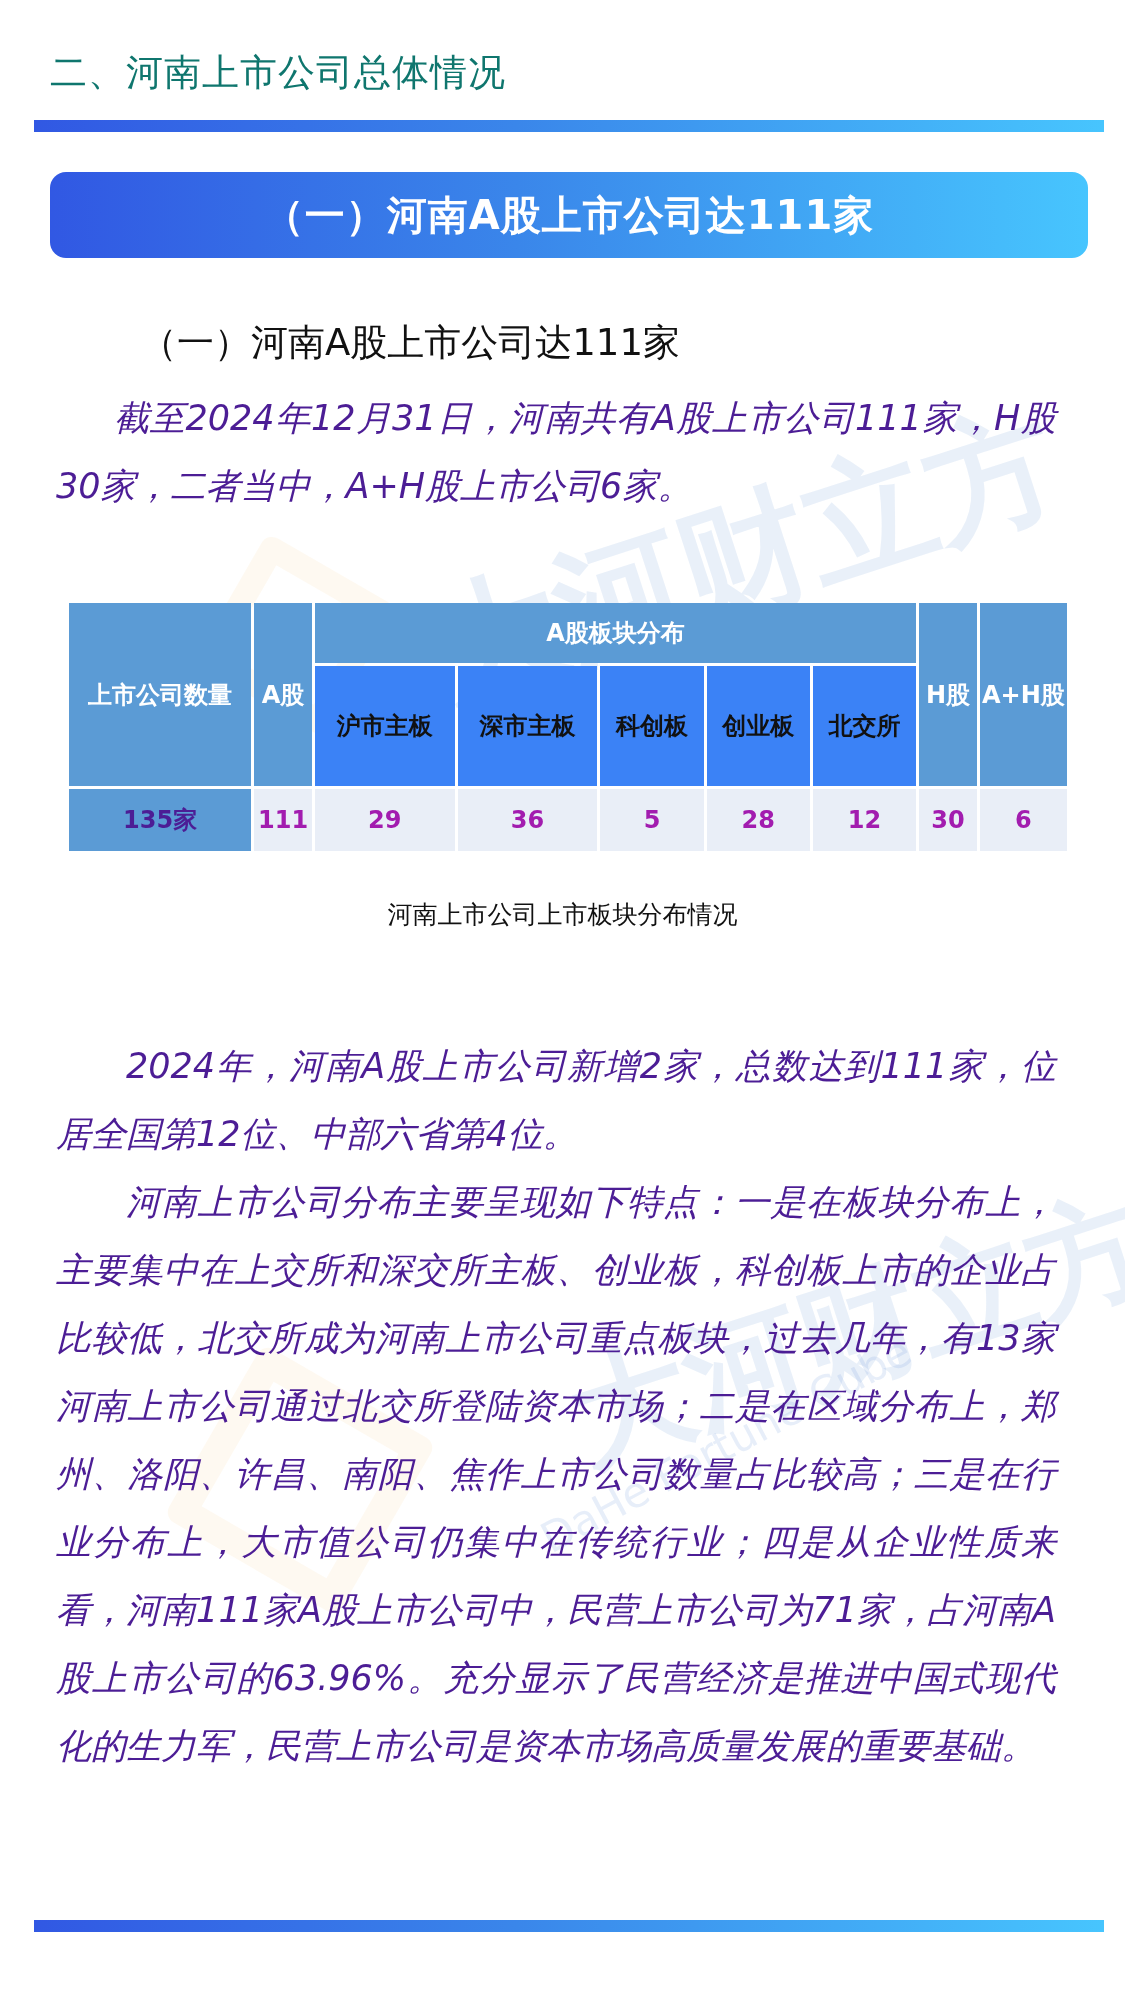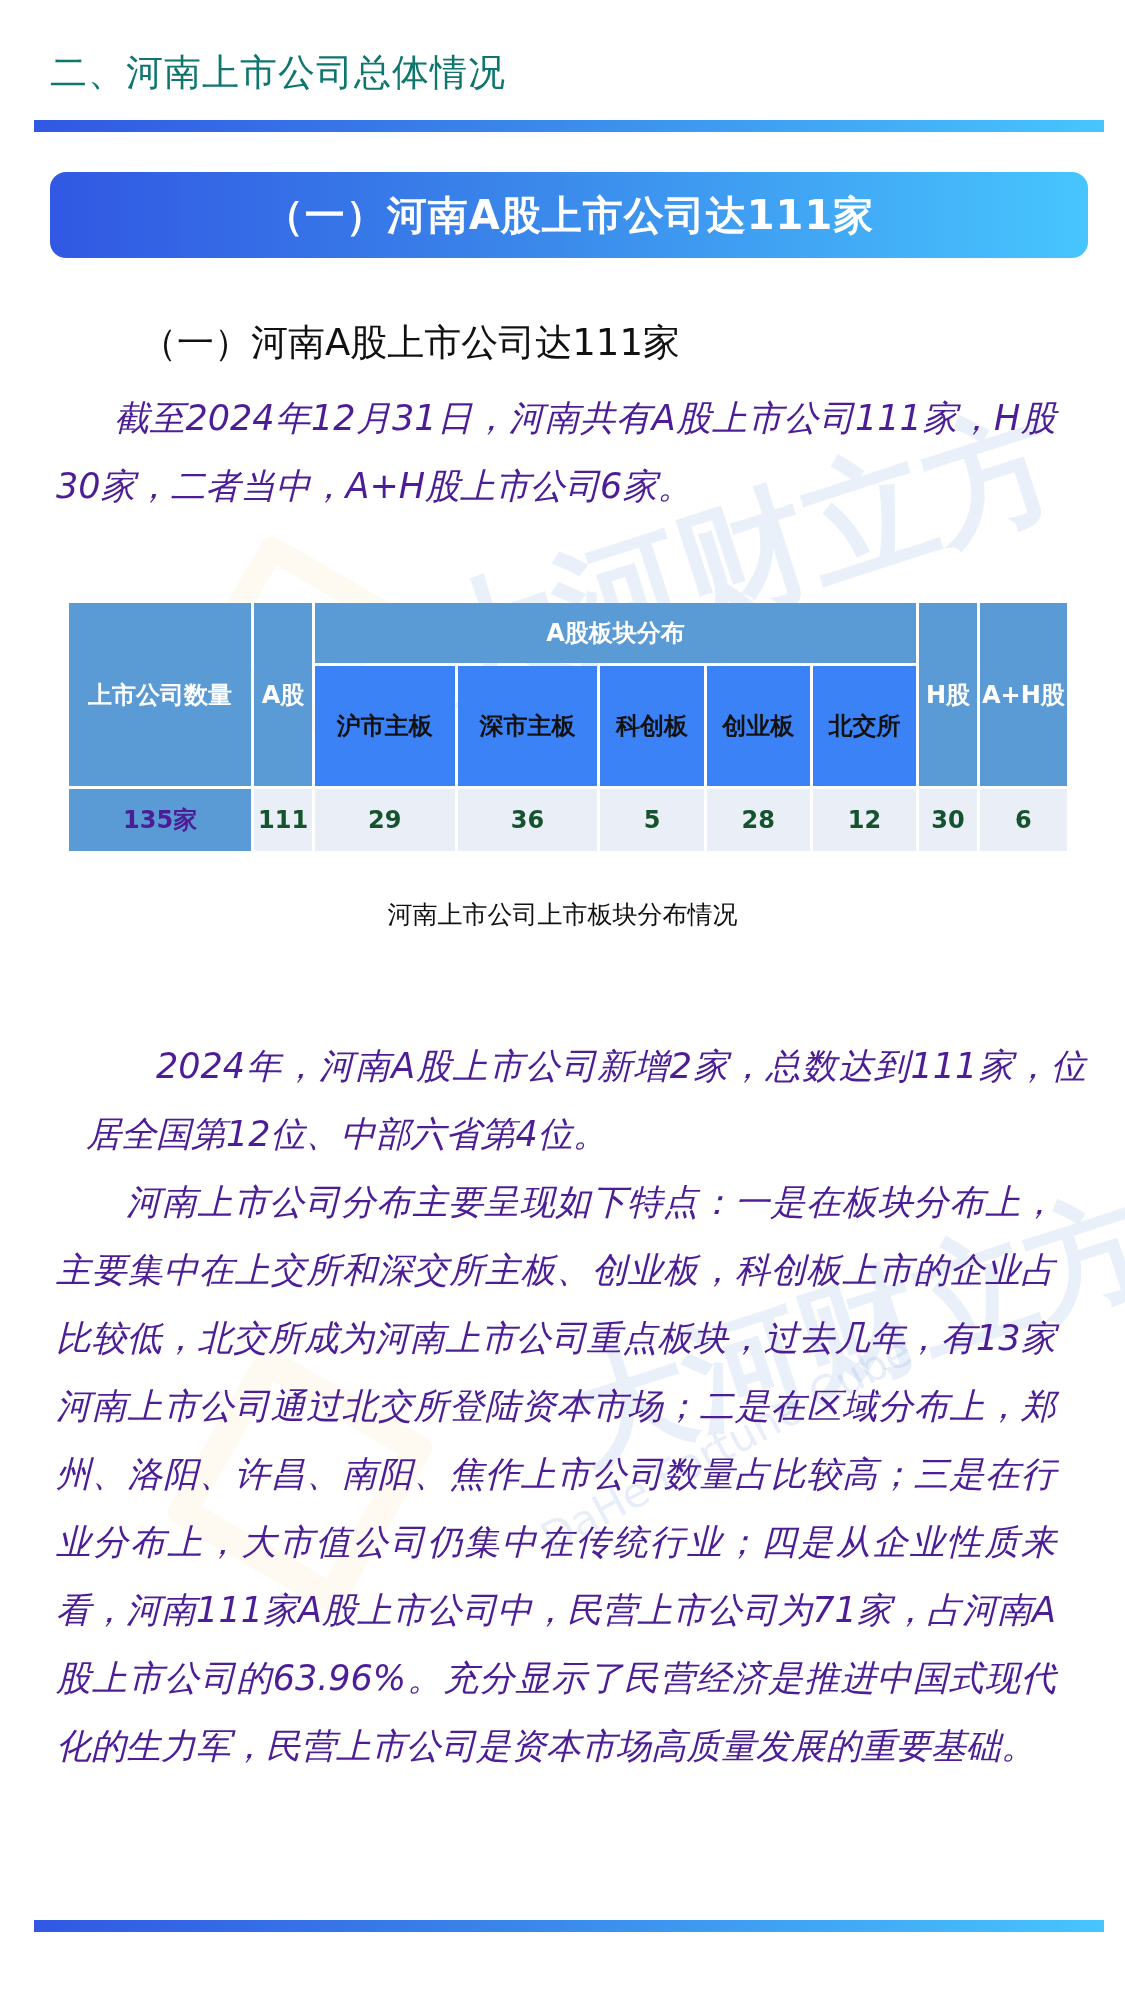--- a/index.html
+++ b/index.html
@@ -38,33 +38,33 @@
     border: 28px solid rgba(250,200,120,0.10); transform: rotate(30deg); border-radius: 12px;
   }
   .wm-shape2 {
     position: absolute; left: 220px; top: 560px; width: 150px; height: 150px;
     border: 24px solid rgba(250,200,120,0.10); transform: rotate(30deg); border-radius: 12px;
   }
 
   .para { position: absolute; left: 56px; width: 1000px; font-size: 35px; line-height: 68px; color: #4c1d95; text-align: justify; font-style: italic; }
   .subhead { position: absolute; left: 140px; top: 318px; font-size: 37px; color: #111; }
   .p1 { top: 384px; }
-  .p2 { top: 1032px; margin-left: 30px; }
+  .p2 { top: 1032px; }
   .p3 { top: 1168px; }
   .indent { text-indent: 2em; }
   .p1.indent { text-indent: 58px; }
 
   table.dist {
     position: absolute; left: 66px; top: 600px; width: 1004px;
     border-collapse: separate; border-spacing: 3px; table-layout: fixed;
   }
   .dist td { text-align: center; vertical-align: middle; font-weight: bold; font-size: 24px; }
   .h-dark { background: #5b9bd5; color: #fff; }
   .h-light { background: #3b82f6; color: #111; }
-  .v-light { background: #e9eef7; color: #14532d; }
+  .v-light { background: #e9eef7; color: #a21caf; }
   .v-dark { background: #5b9bd5; color: #4c1d95; }
   .caption { position: absolute; left: 0; width: 1125px; top: 898px; text-align: center; font-size: 25px; color: #111; }
 </style>
 </head>
 <body>
 
 <div class="wm-shape2"></div>
 <div class="watermark wm1">大河财立方</div>
 <div class="wm-shape"></div>
 <div class="watermark wm2">大河财立方</div>

